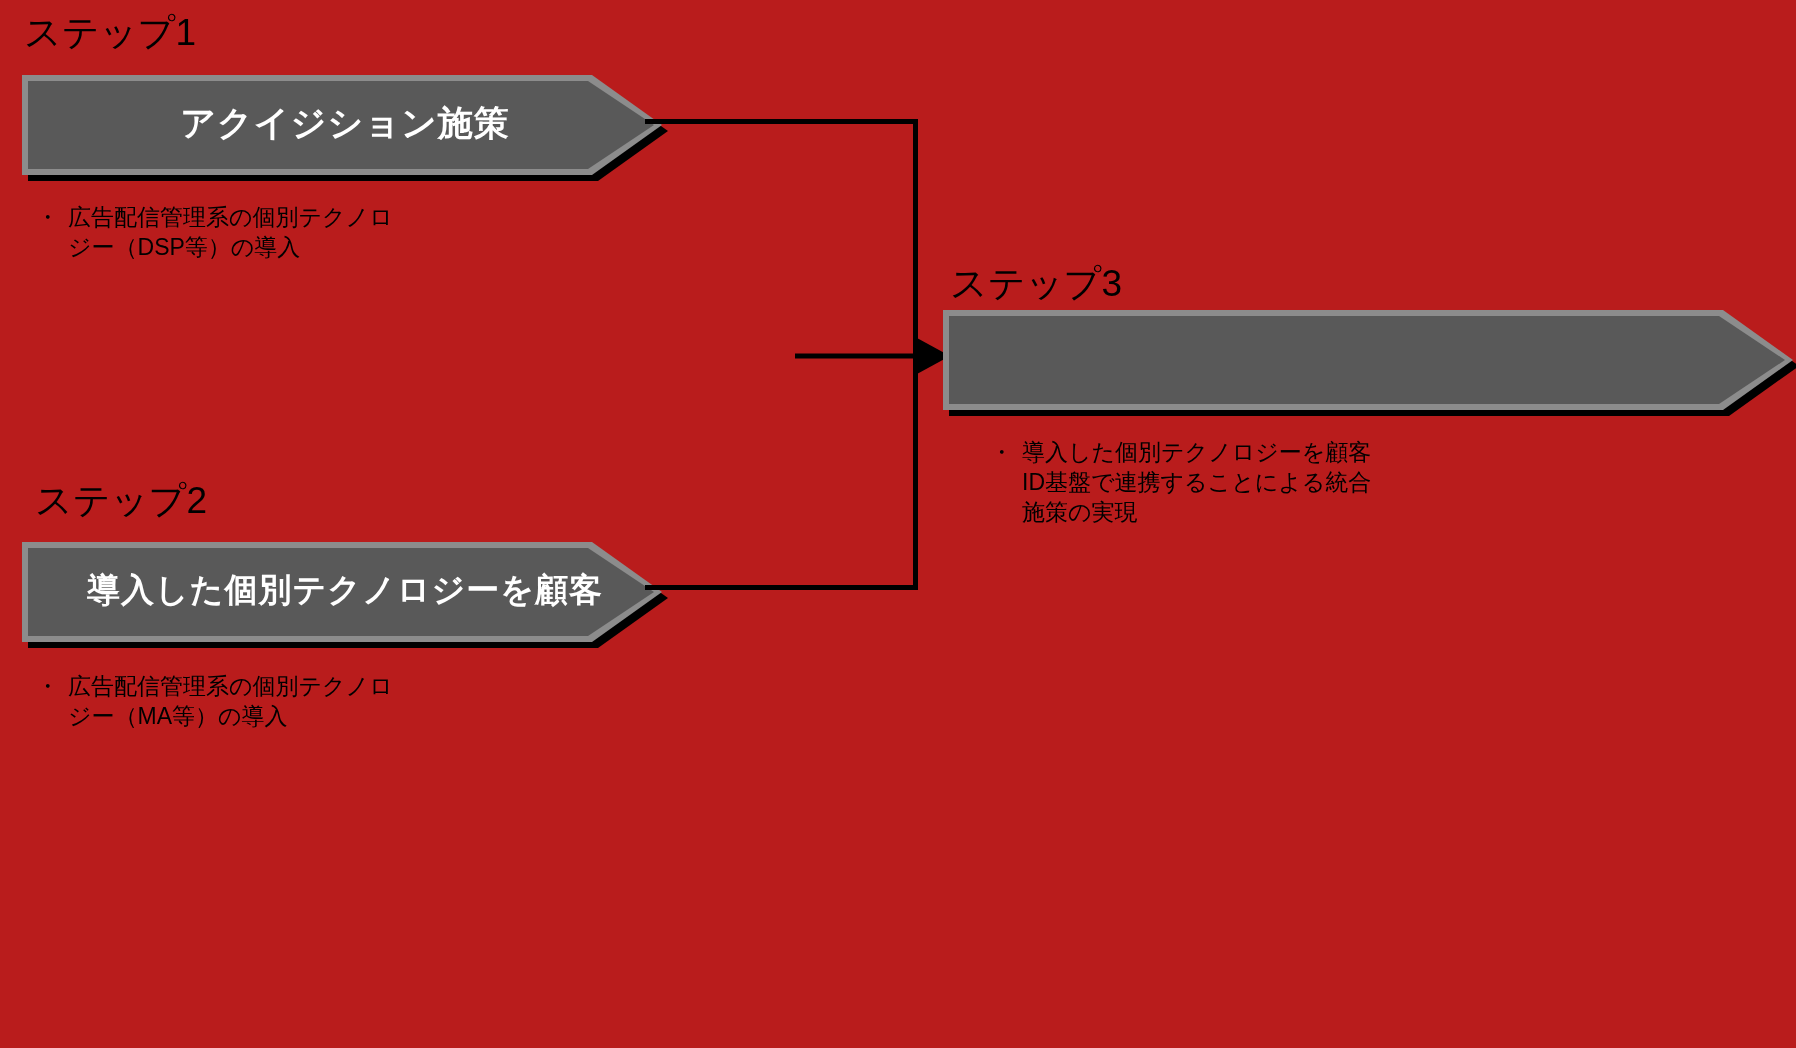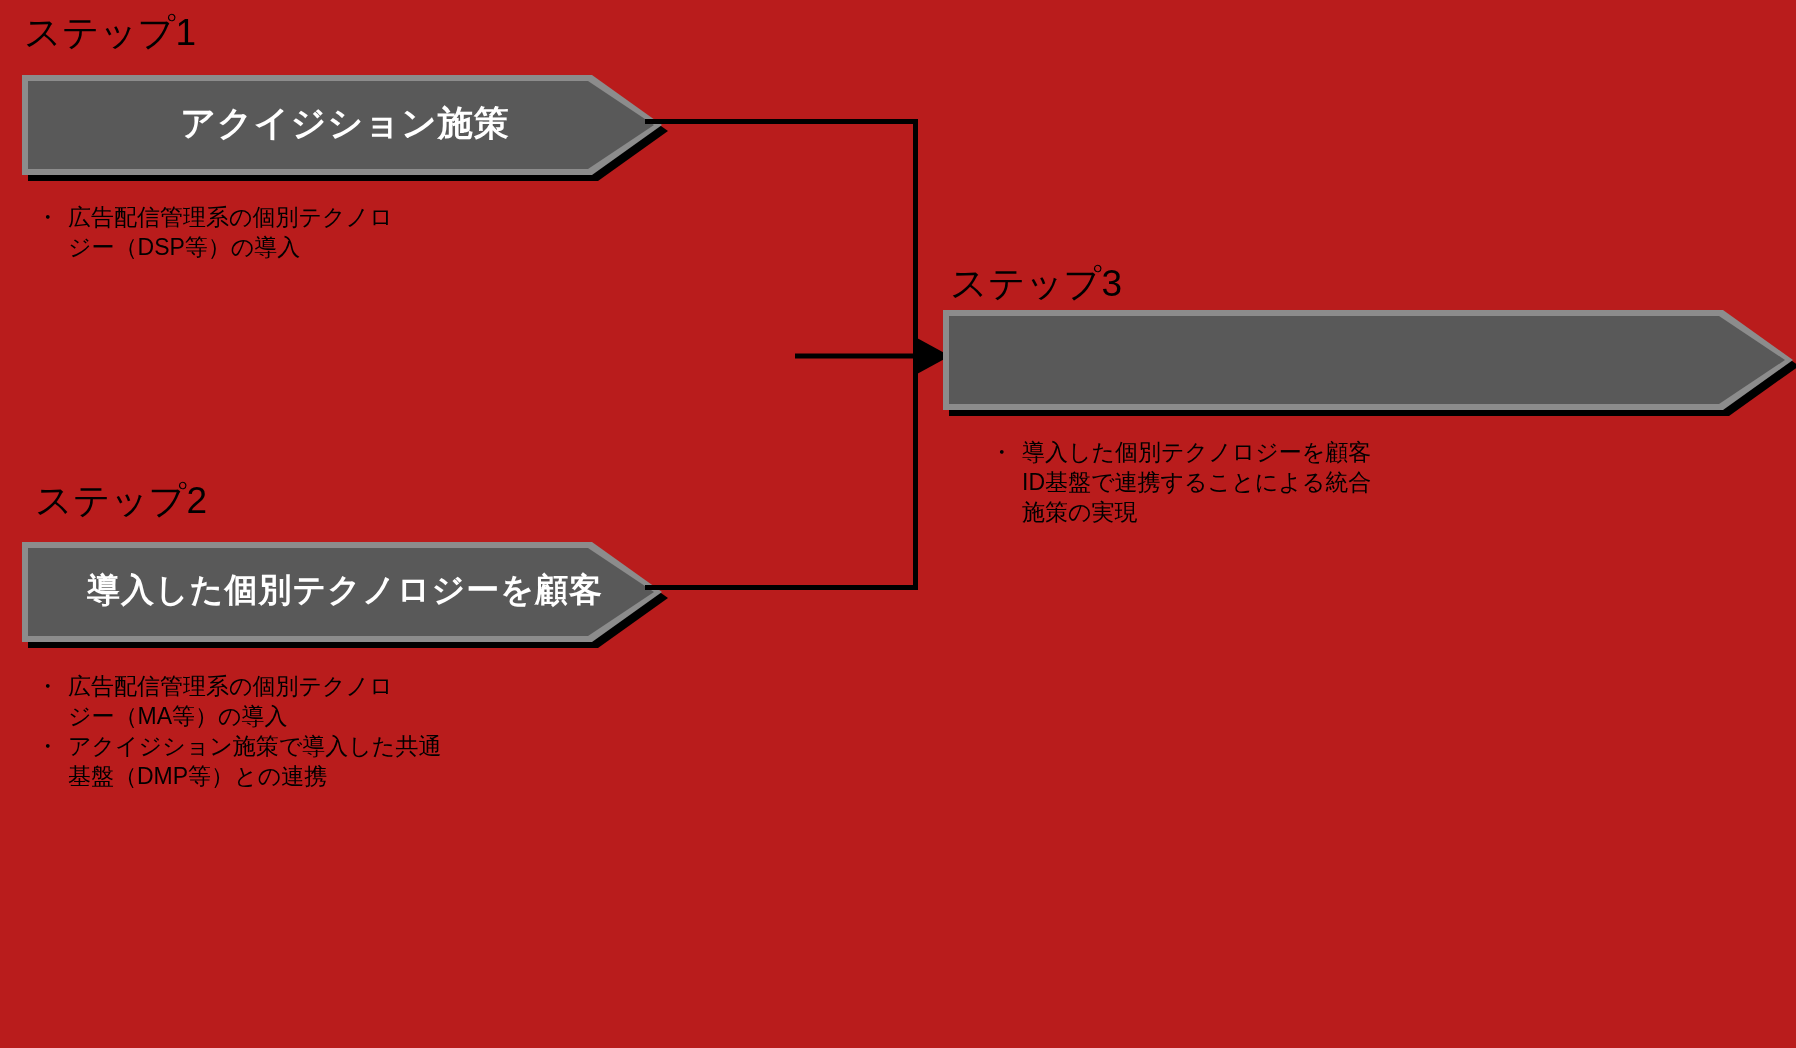--- a/index.html
+++ b/index.html
@@ -119,22 +119,20 @@
       <polygon points="8,8 578,8 648,58 578,108 8,108" fill="#000000"></polygon>
       <polygon points="2,2 572,2 642,52 572,102 2,102" fill="#8c8c8c"></polygon>
       <polygon points="8,8 568,8 634,52 568,96 8,96" fill="#595959"></polygon>
     </svg>
     <div class="chevron-label" style="width:634px; height:100px; font-size:33px;">導入した個別テクノロジーを顧客</div>
   </div>
 
   <div class="bullets" style="left:42px; top:672px; width:640px;">
     <span class="bullet-item">広告配信管理系の個別テクノロ
 ジー（MA等）の導入</span>
-    <span class="bullet-item">アクイジション施策で導入した共通
-基盤（DMP等）との連携</span>
   </div>
 
   <div class="conn conn-h" style="left:645px; top:119px; width:273px;"></div>
 
   <div class="conn conn-v" style="left:913px; top:119px; height:471px;"></div>
 
   <div class="conn conn-h" style="left:645px; top:585px; width:273px;"></div>
 
   <svg class="arrow-svg" style="left:795px; top:330px;" width="160" height="52" viewBox="0 0 160 52">
     <line x1="0" y1="26" x2="132" y2="26" stroke="#000000" stroke-width="5"></line>

